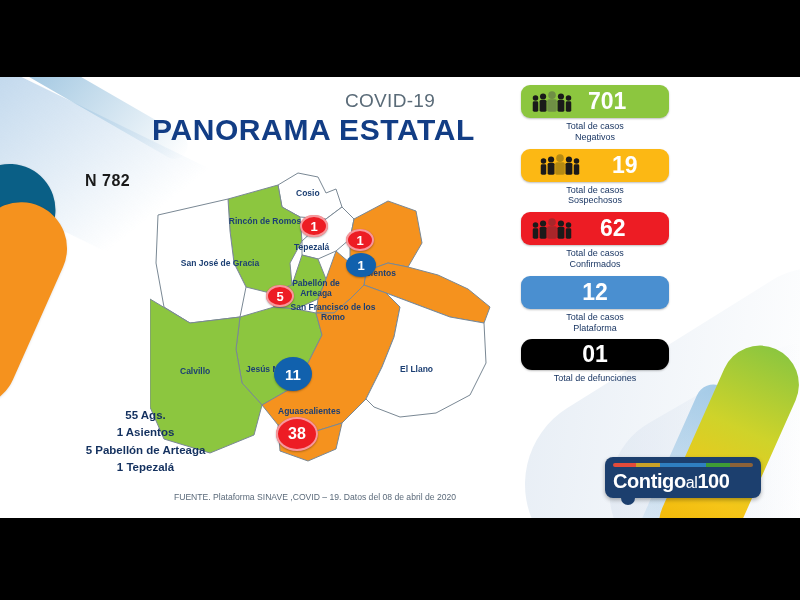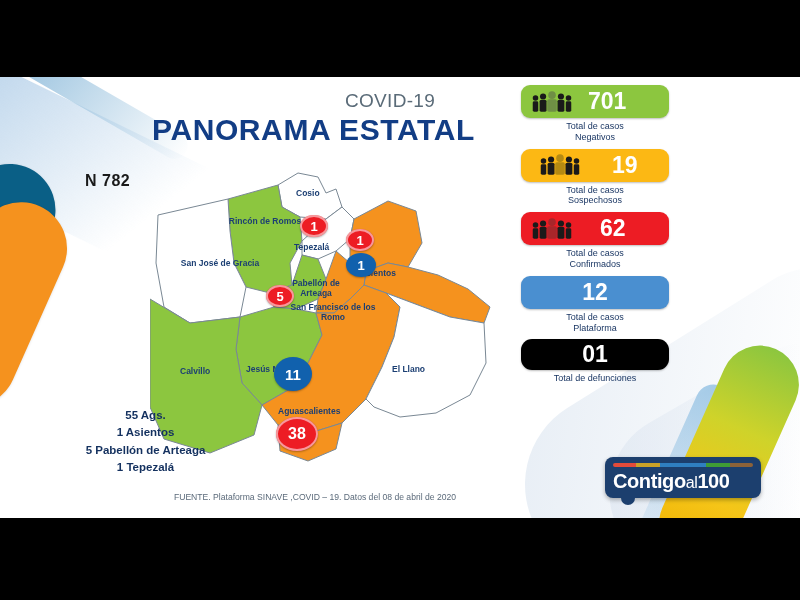--- a/index.html
+++ b/index.html
@@ -133,21 +133,21 @@
       <div class="muni-label" style="left:146px;top:22px;">Cosio</div>
       <div class="muni-label" style="left:78px;top:50px;width:74px;white-space:normal;">Rincón de Romos</div>
       <div class="muni-label" style="left:28px;top:92px;width:84px;white-space:normal;">San José de Gracia</div>
       <div class="muni-label" style="left:144px;top:76px;">Tepezalá</div>
       <div class="muni-label" style="left:132px;top:112px;width:68px;white-space:normal;">Pabellón de Arteaga</div>
       <div class="muni-label" style="left:140px;top:136px;width:86px;white-space:normal;">San Francisco de los Romo</div>
       <div class="muni-label" style="left:210px;top:102px;">Asientos</div>
       <div class="muni-label" style="left:30px;top:200px;">Calvillo</div>
       <div class="muni-label" style="left:96px;top:198px;">Jesús María</div>
       <div class="muni-label" style="left:128px;top:240px;">Aguascalientes</div>
-      <div class="muni-label" style="left:242px;top:198px;">El Llano</div>
+      <div class="muni-label" style="left:250px;top:198px;">El Llano</div>
 
       <div class="marker red" style="left:150px;top:48px;width:28px;height:22px;font-size:13px;">1</div>
       <div class="marker red" style="left:196px;top:62px;width:28px;height:22px;font-size:13px;">1</div>
       <div class="marker blue" style="left:196px;top:86px;width:30px;height:24px;font-size:13px;">1</div>
       <div class="marker red" style="left:116px;top:118px;width:28px;height:22px;font-size:13px;">5</div>
       <div class="marker blue" style="left:124px;top:190px;width:38px;height:34px;font-size:15px;">11</div>
       <div class="marker red" style="left:126px;top:250px;width:42px;height:34px;font-size:16px;">38</div>
     </div>
 
     <div class="legend">

